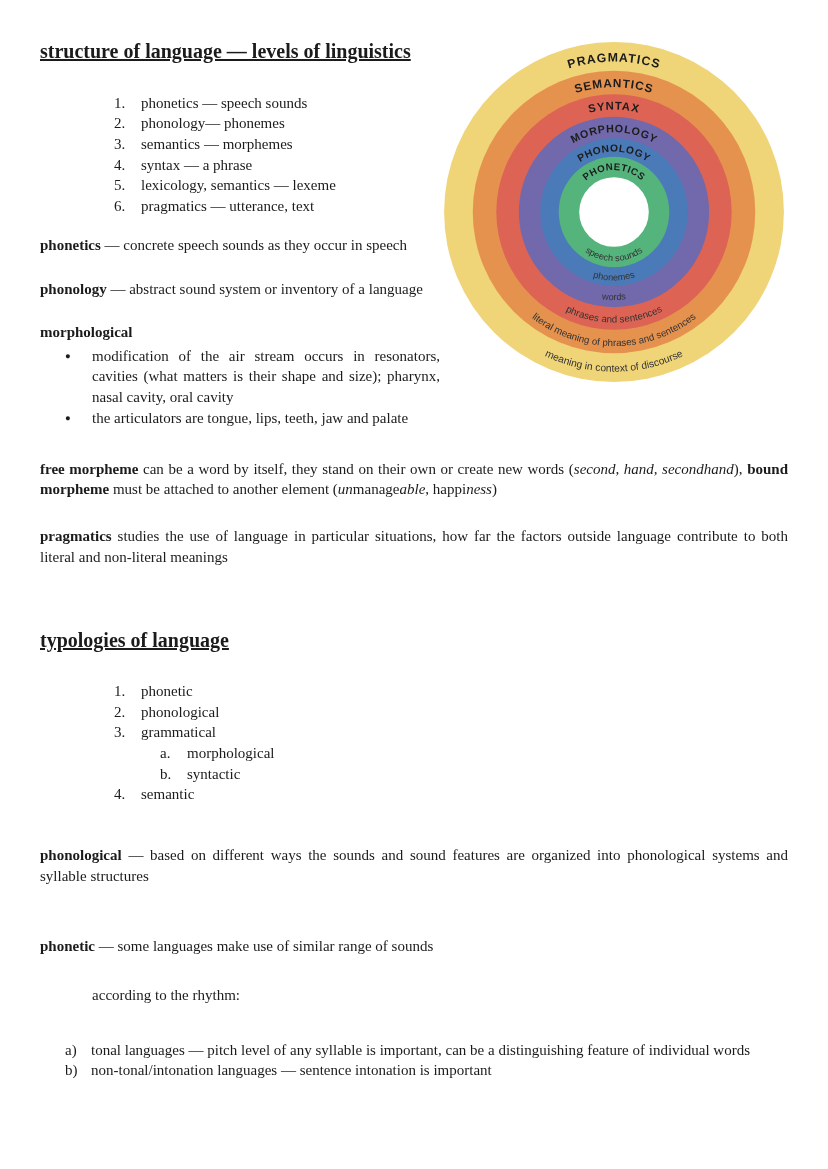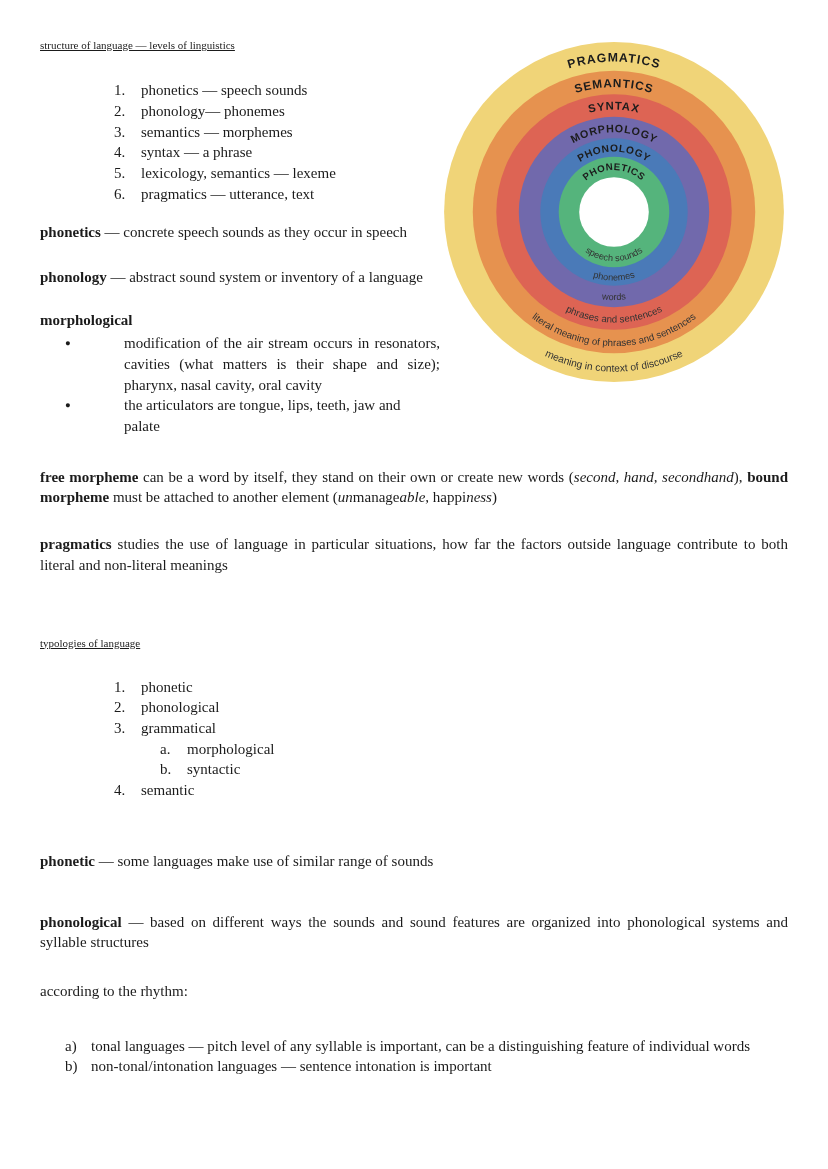--- a/index.html
+++ b/index.html
@@ -8,47 +8,47 @@
     width:828px; height:1169px; overflow:hidden;
     font-family:"Liberation Serif", serif;
     font-size:15px; color:#1b1b1b; line-height:1.38;
   }
   .page { width:828px; height:1169px; background:#fff; padding:38px 40px 0 40px; }
 
   .top { display:flex; }
   .left-col { width:400px; flex:none; }
   .right-col { width:348px; flex:none; margin-left:0; }
 
-  .heading { font-size:11px; font-weight:normal; text-decoration:underline; }
+  .heading { font-size:20px; font-weight:bold; text-decoration:underline; }
 
   .olist { margin:27px 0 0 74px; }
   .li { display:flex; }
   .num { width:27px; flex:none; }
   .sub { margin-left:46px; }
 
   .para { margin-top:24px; }
   .just { text-align:justify; }
   .def-phonetics { margin-top:18px; max-width:392px; }
   .def-phonology { margin-top:24px; max-width:392px; }
   .art-head { margin-top:22px; font-weight:bold; }
 
   .bullets { margin:3px 0 0 25px; }
   .bullet-row { display:flex; }
   .bullet { width:27px; flex:none; font-size:9.5px; line-height:20.5px; }
-  .bullet-text { flex:1;margin-left:32px; }
+  .bullet-text { flex:1; }
 
   .p-morpheme { margin-top:30px;font-family:Liberation Serif, serif; }
   .p-pragmatics { margin-top:26px; }
   .h-typologies { margin-top:60px; }
   .t-list { margin:26px 0 0 74px; }
   .def-phonetic { margin-top:50px; }
   .def-phonological { margin-top:40px; }
 
   .rhythm { margin-top:28px; display:flex; }
-  .rhythm-label { width:200px; flex:none; }
+  .rhythm-label { width:200px; flex:none;text-align:right; }
   .rhythm-opts { flex:1; }
 
   .tonal-list { margin:34px 0 0 25px; }
   .tonal-row { display:flex; }
   .num2 { width:26px; flex:none; }
   .tonal-text { flex:1; text-align:justify; }
 
   
   .diagram { display:block; margin:0 auto; }
   .rt { font-family:"Liberation Sans", sans-serif; font-weight:bold; fill:#1c1c1c; }
@@ -186,23 +186,23 @@
     <div class="li sub">
         <span class="num">b.</span>
         <span>syntactic</span>
       </div>
     <div class="li">
         <span class="num">4.</span>
         <span>semantic</span>
       </div>
   </div>
 
+  <p class="para just def-phonological"><span style="font-weight: bold;">phonological</span><span> — based on different ways the sounds and sound features are organized into phonological systems and syllable structures</span></p>
+
   <p class="para def-phonetic"><span style="font-weight: bold;">phonetic</span><span> — some languages make use of similar range of sounds</span></p>
-
-  <p class="para just def-phonological"><span style="font-weight: bold;">phonological</span><span> — based on different ways the sounds and sound features are organized into phonological systems and syllable structures</span></p>
 
   <div class="rhythm">
     <div class="rhythm-label">according to the rhythm:</div>
   </div>
 
   <div class="tonal-list">
     <div class="tonal-row">
       <span class="num2">a)</span>
       <div class="tonal-text">tonal languages — pitch level of any syllable is important, can be a distinguishing feature of individual words</div>
     </div>

